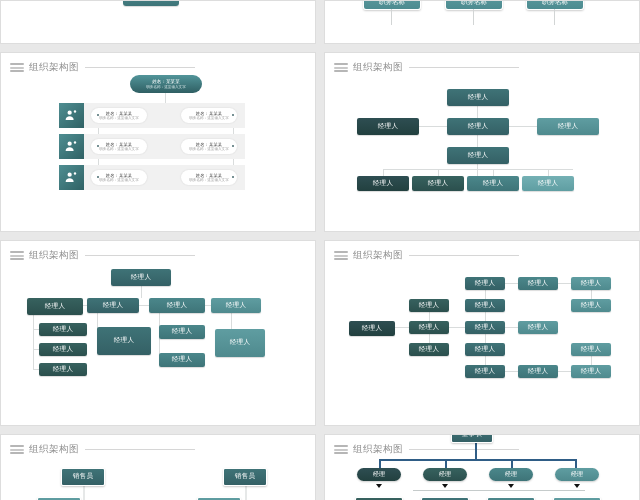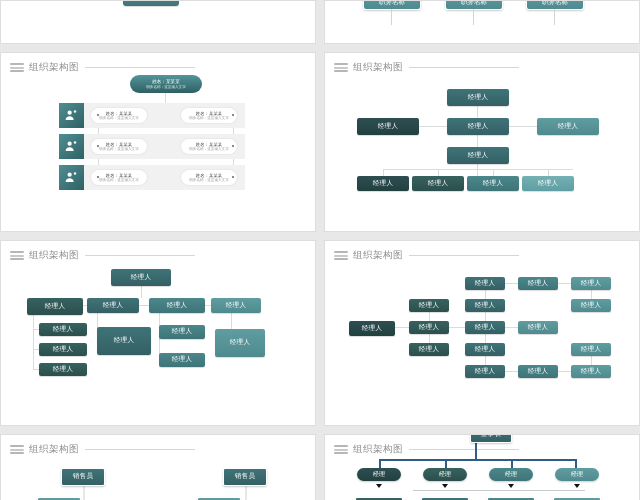--- a/index.html
+++ b/index.html
@@ -425,21 +425,21 @@
         <span class="rule"></span>
       </div>
       <div class="lineb" style="left:150px;top:8px;width:2px;height:17px;"></div>
       <div class="lineb" style="left:54px;top:24px;width:196px;height:2px;"></div>
       <div class="lineb" style="left:54px;top:24px;width:2px;height:11px;"></div>
       <div class="lineb" style="left:120px;top:24px;width:2px;height:11px;"></div>
       <div class="lineb" style="left:186px;top:24px;width:2px;height:11px;"></div>
       <div class="lineb" style="left:250px;top:24px;width:2px;height:11px;"></div>
       <div class="hline-l" style="left:88px;top:55px;width:172px;height:1px;"></div>
       <div class="nodes-company"></div>
-    <div class="node sq t3" style="left: 145px; top: -8px; width: 42px; height: 16px;">
+    <div class="node sq t3" style="left: 126px; top: -8px; width: 42px; height: 16px;">
           <span>董事长</span>
         </div>
         <div class="pill t1" style="left: 32px; top: 33px; width: 44px; height: 13px;">
           <span>经理</span>
         </div>
         <div class="arrow-d" style="left: 51px; top: 49px;"></div>
         <div class="pill t2" style="left: 98px; top: 33px; width: 44px; height: 13px;">
           <span>经理</span>
         </div>
         <div class="arrow-d" style="left: 117px; top: 49px;"></div>

